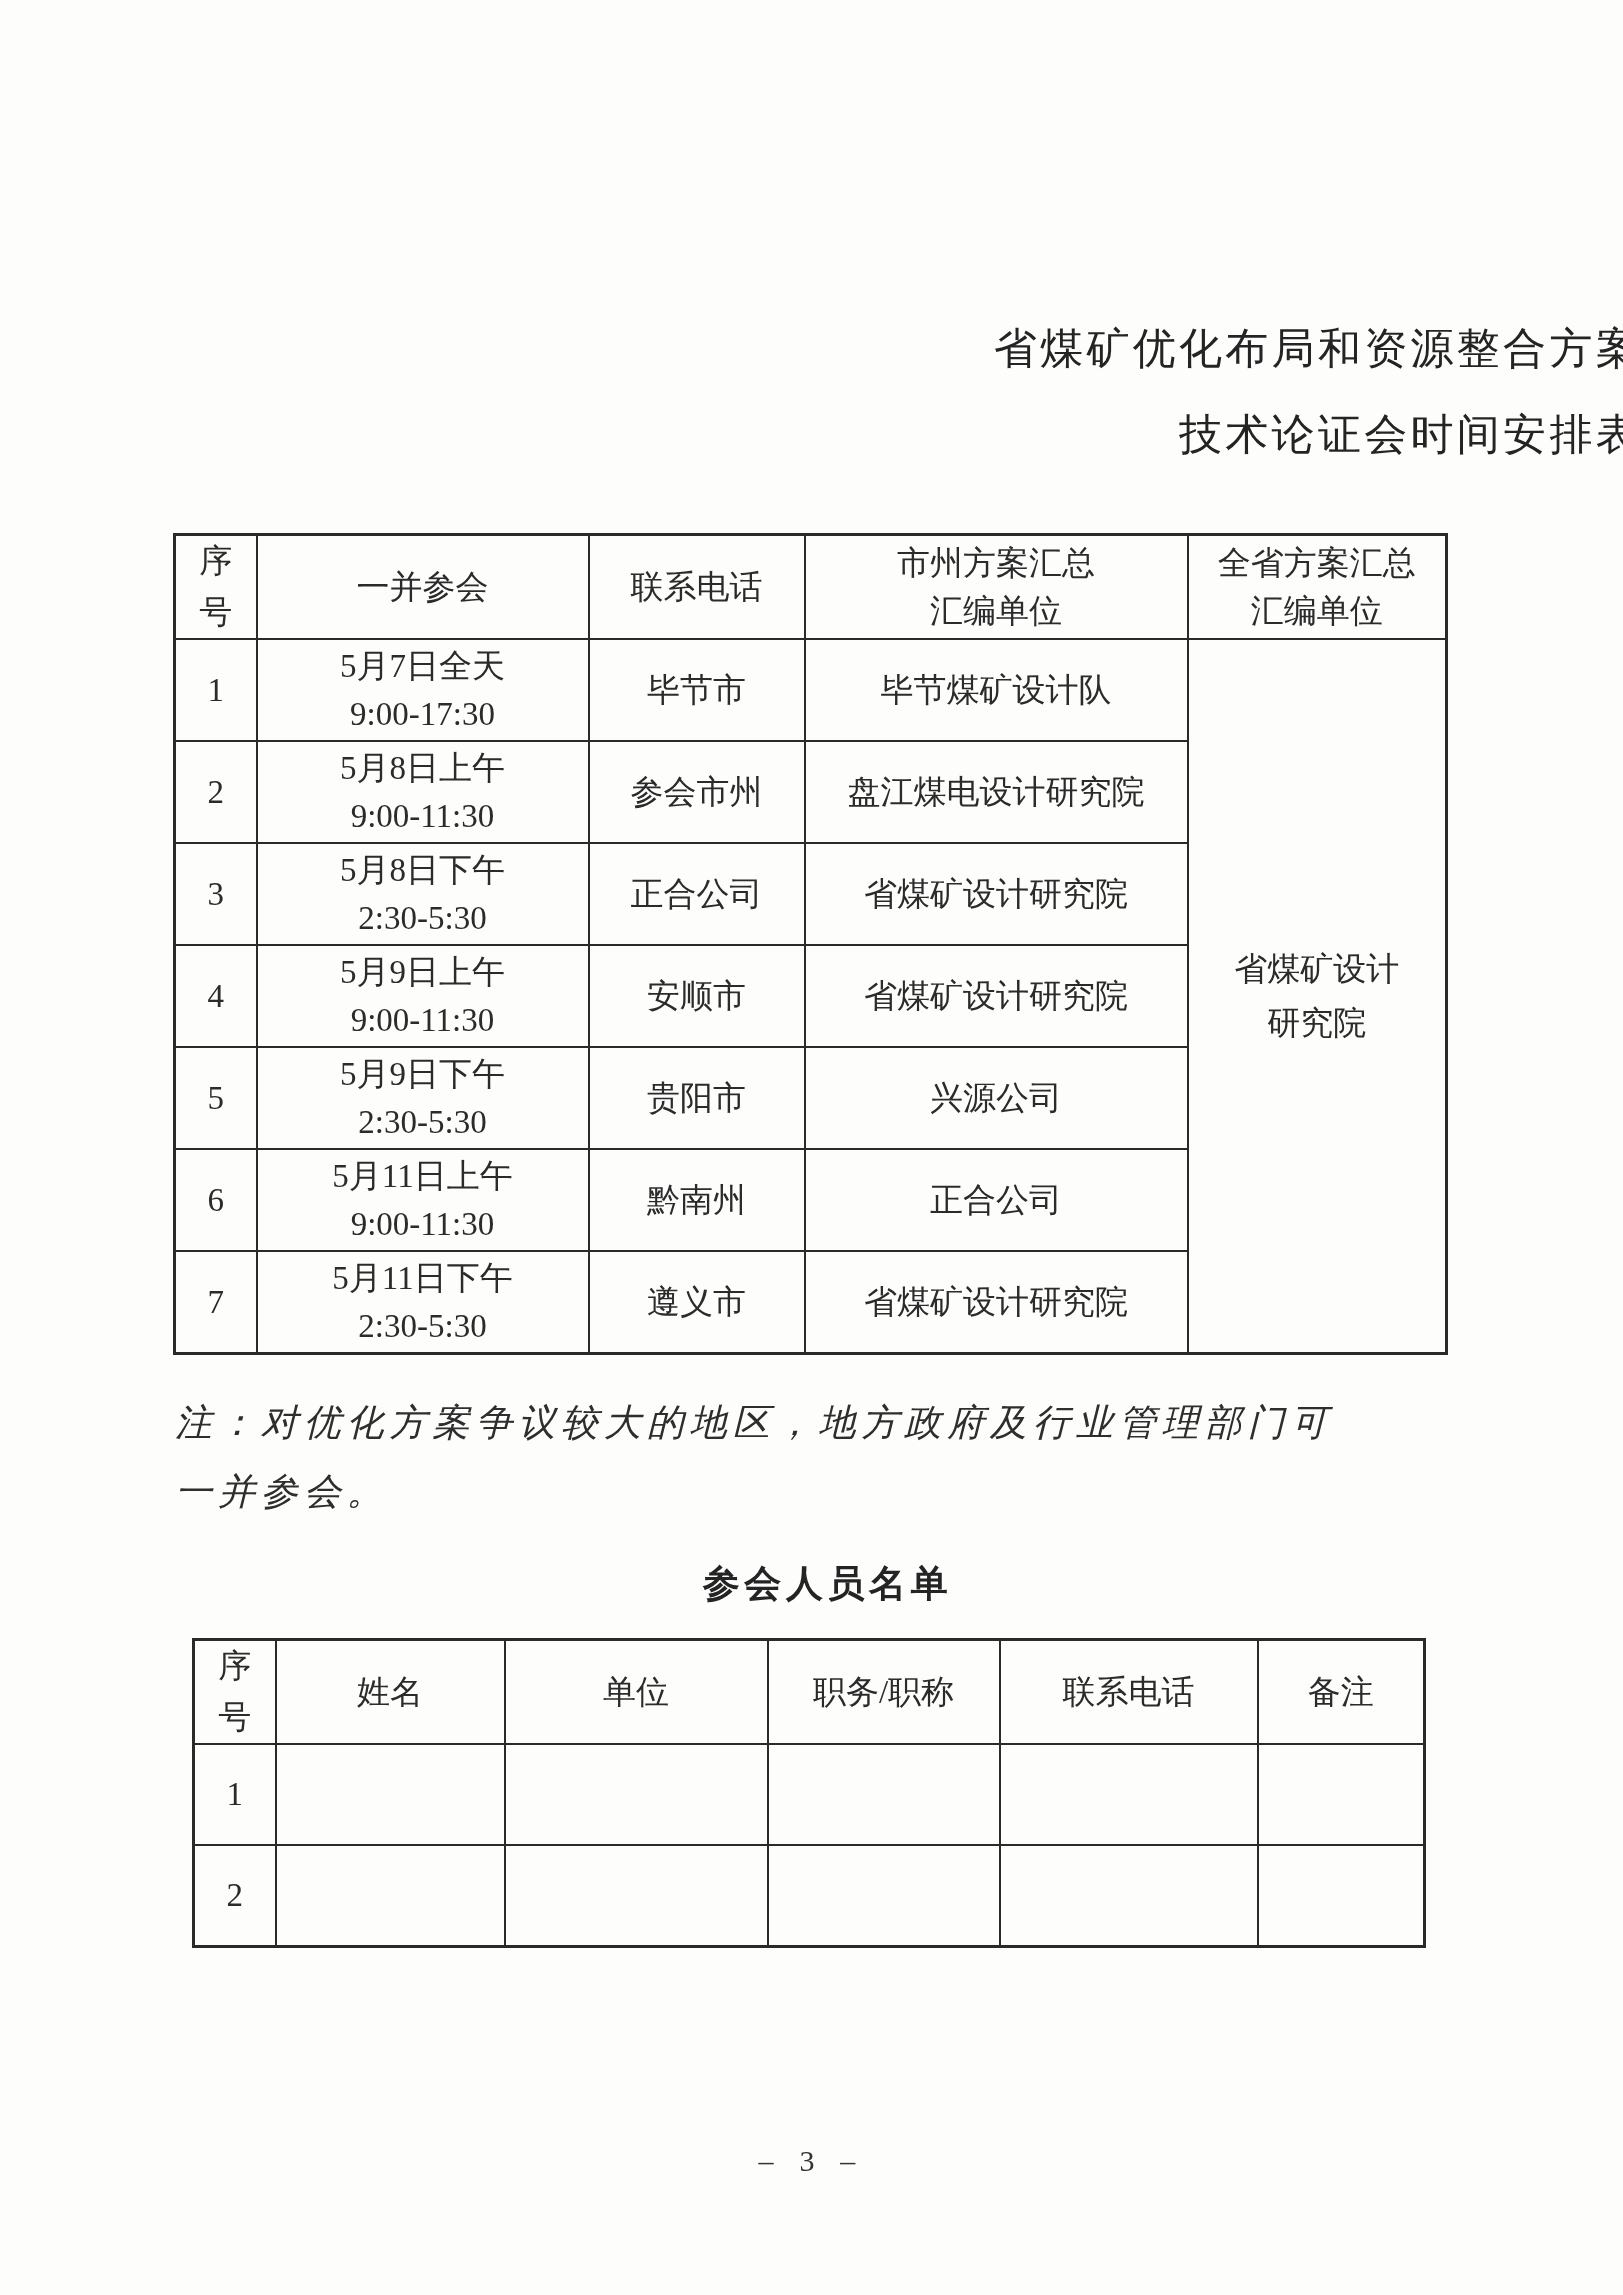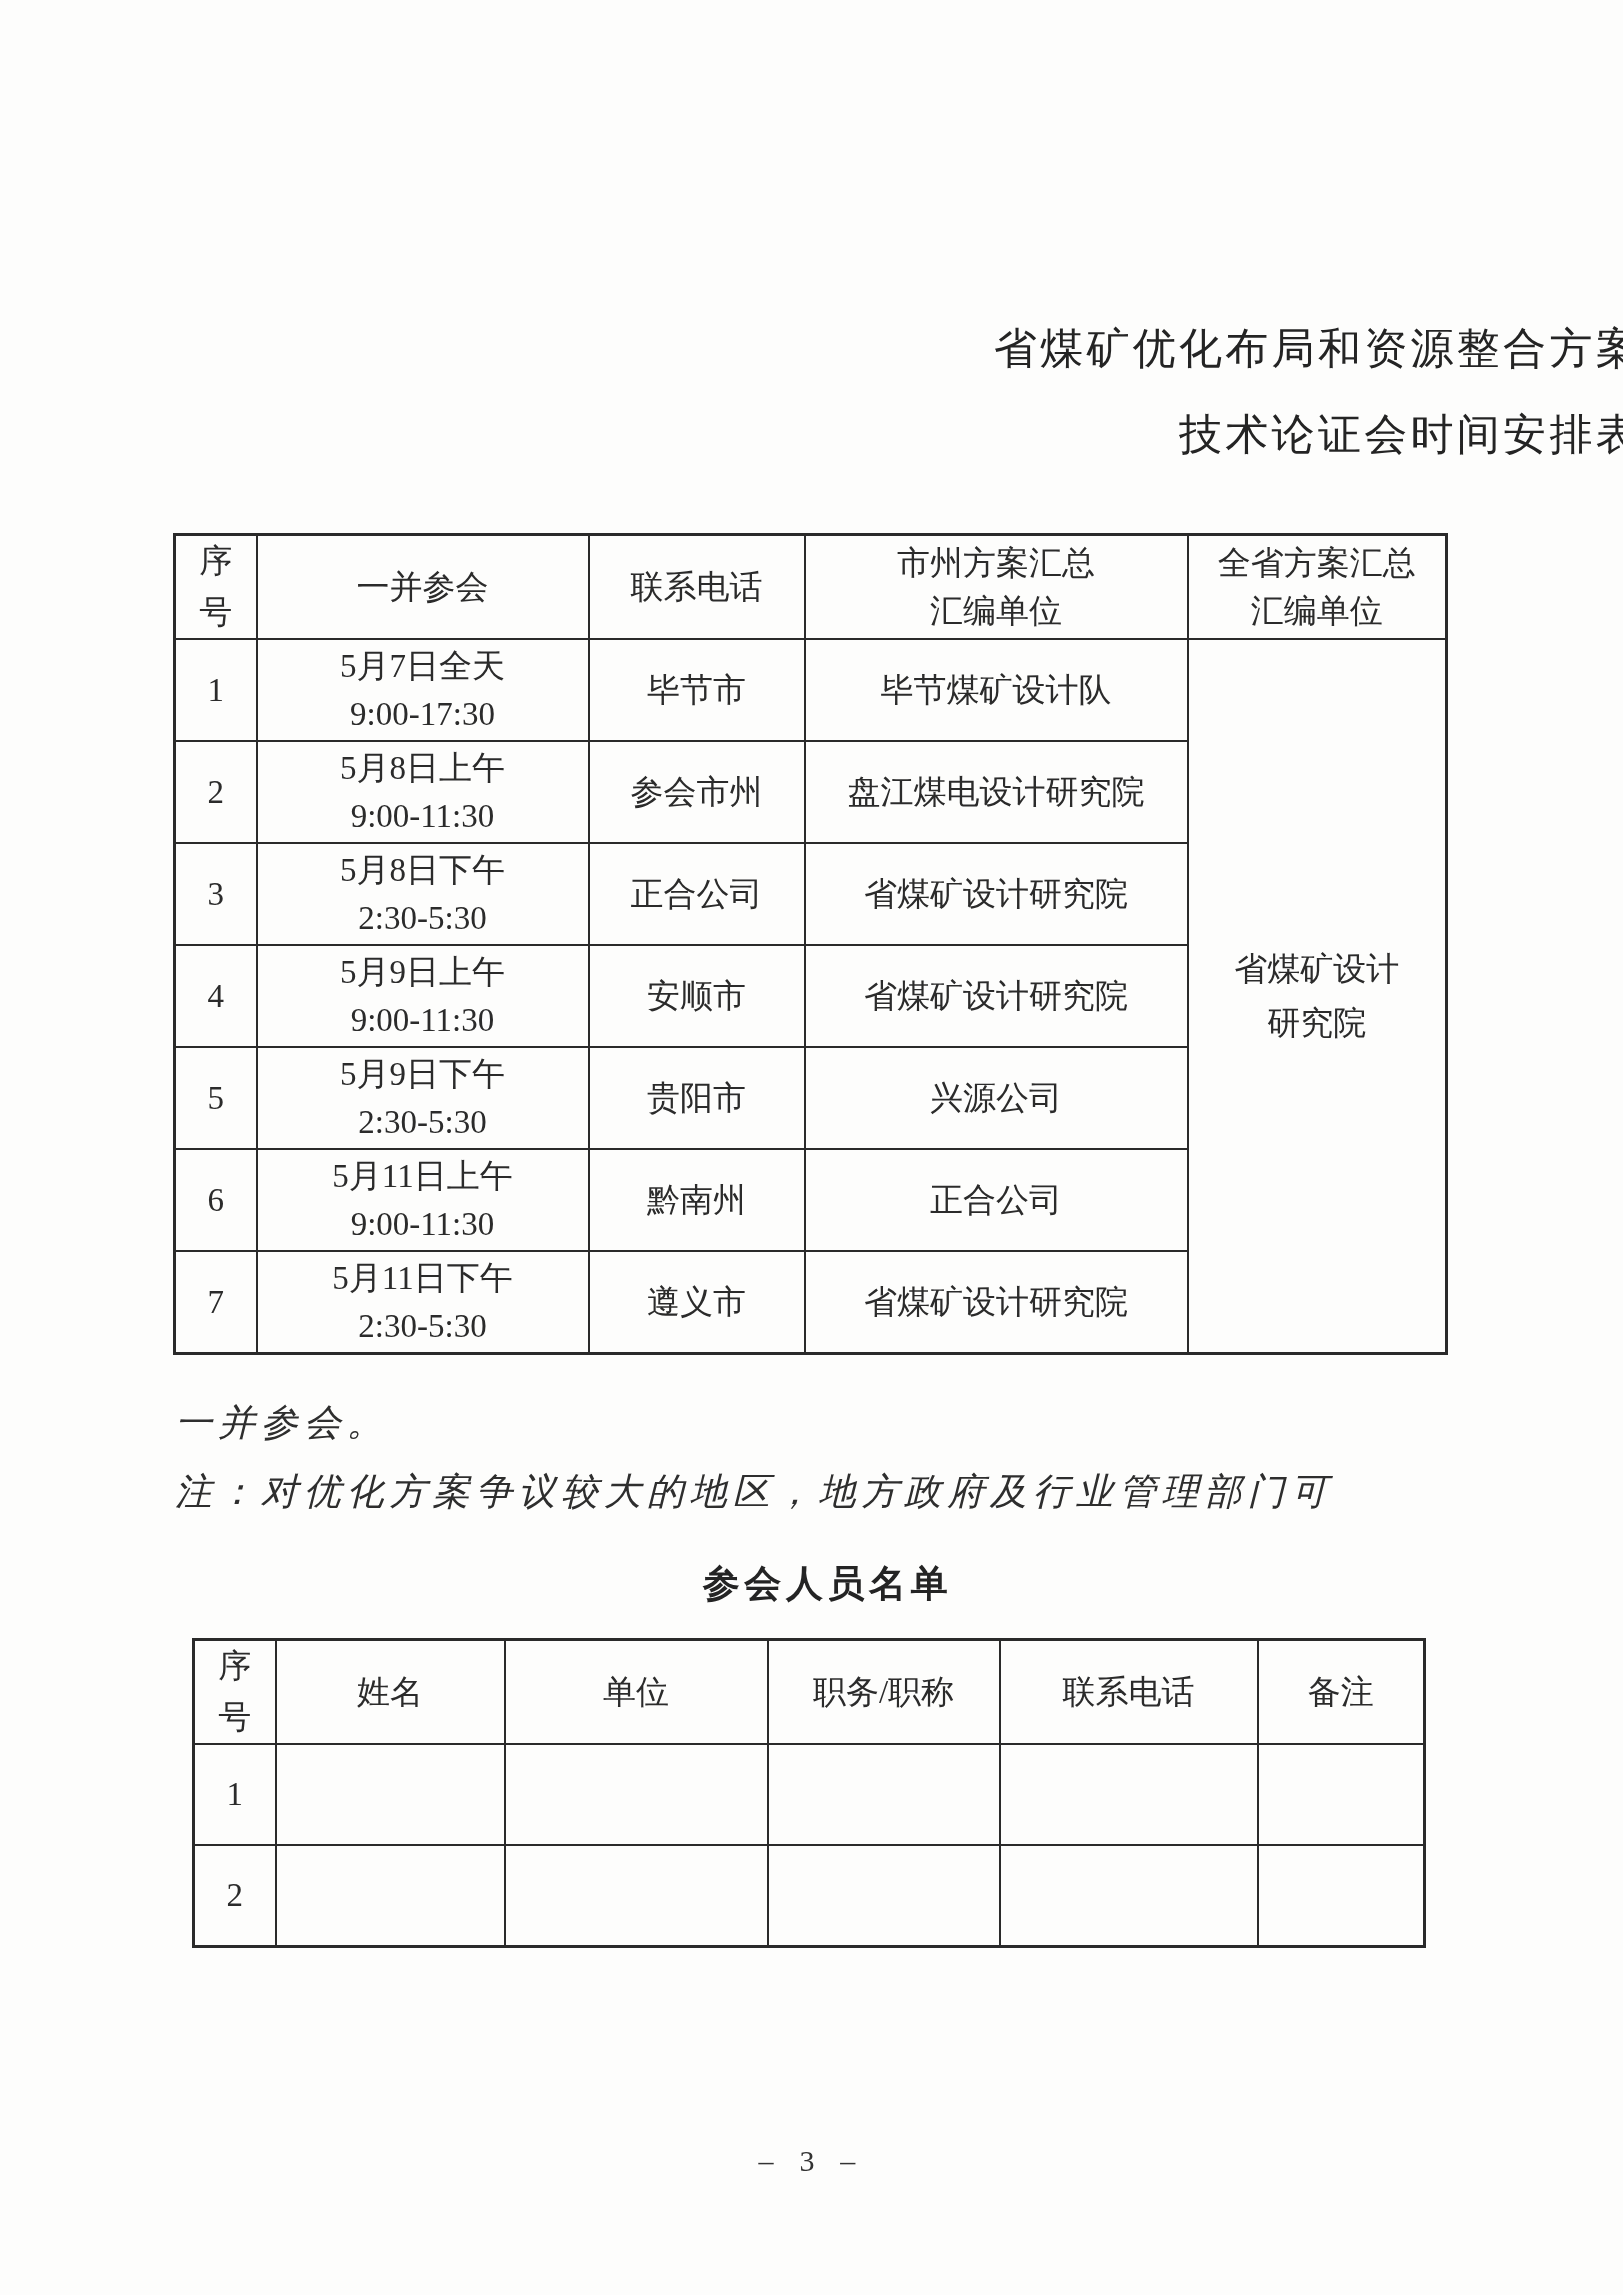--- a/index.html
+++ b/index.html
@@ -204,22 +204,22 @@
         <div>5月11日下午</div>
         <div>2:30-5:30</div>
       </td>
       <td>遵义市</td>
       <td>省煤矿设计研究院</td>
     </tr>
   </tbody>
     </table>
 
   <div class="note">
+    <div>注：对优化方案争议较大的地区，地方政府及行业管理部门可</div>
     <div>一并参会。</div>
-    <div>注：对优化方案争议较大的地区，地方政府及行业管理部门可</div>
   </div>
 
   <div class="participants-title">参会人员名单</div>
 
   <table id="participants-table" class="doc-table">
     <colgroup>
       <col style="width:82px">
         <col style="width:229px">
         <col style="width:263px">
       <col style="width:232px">

